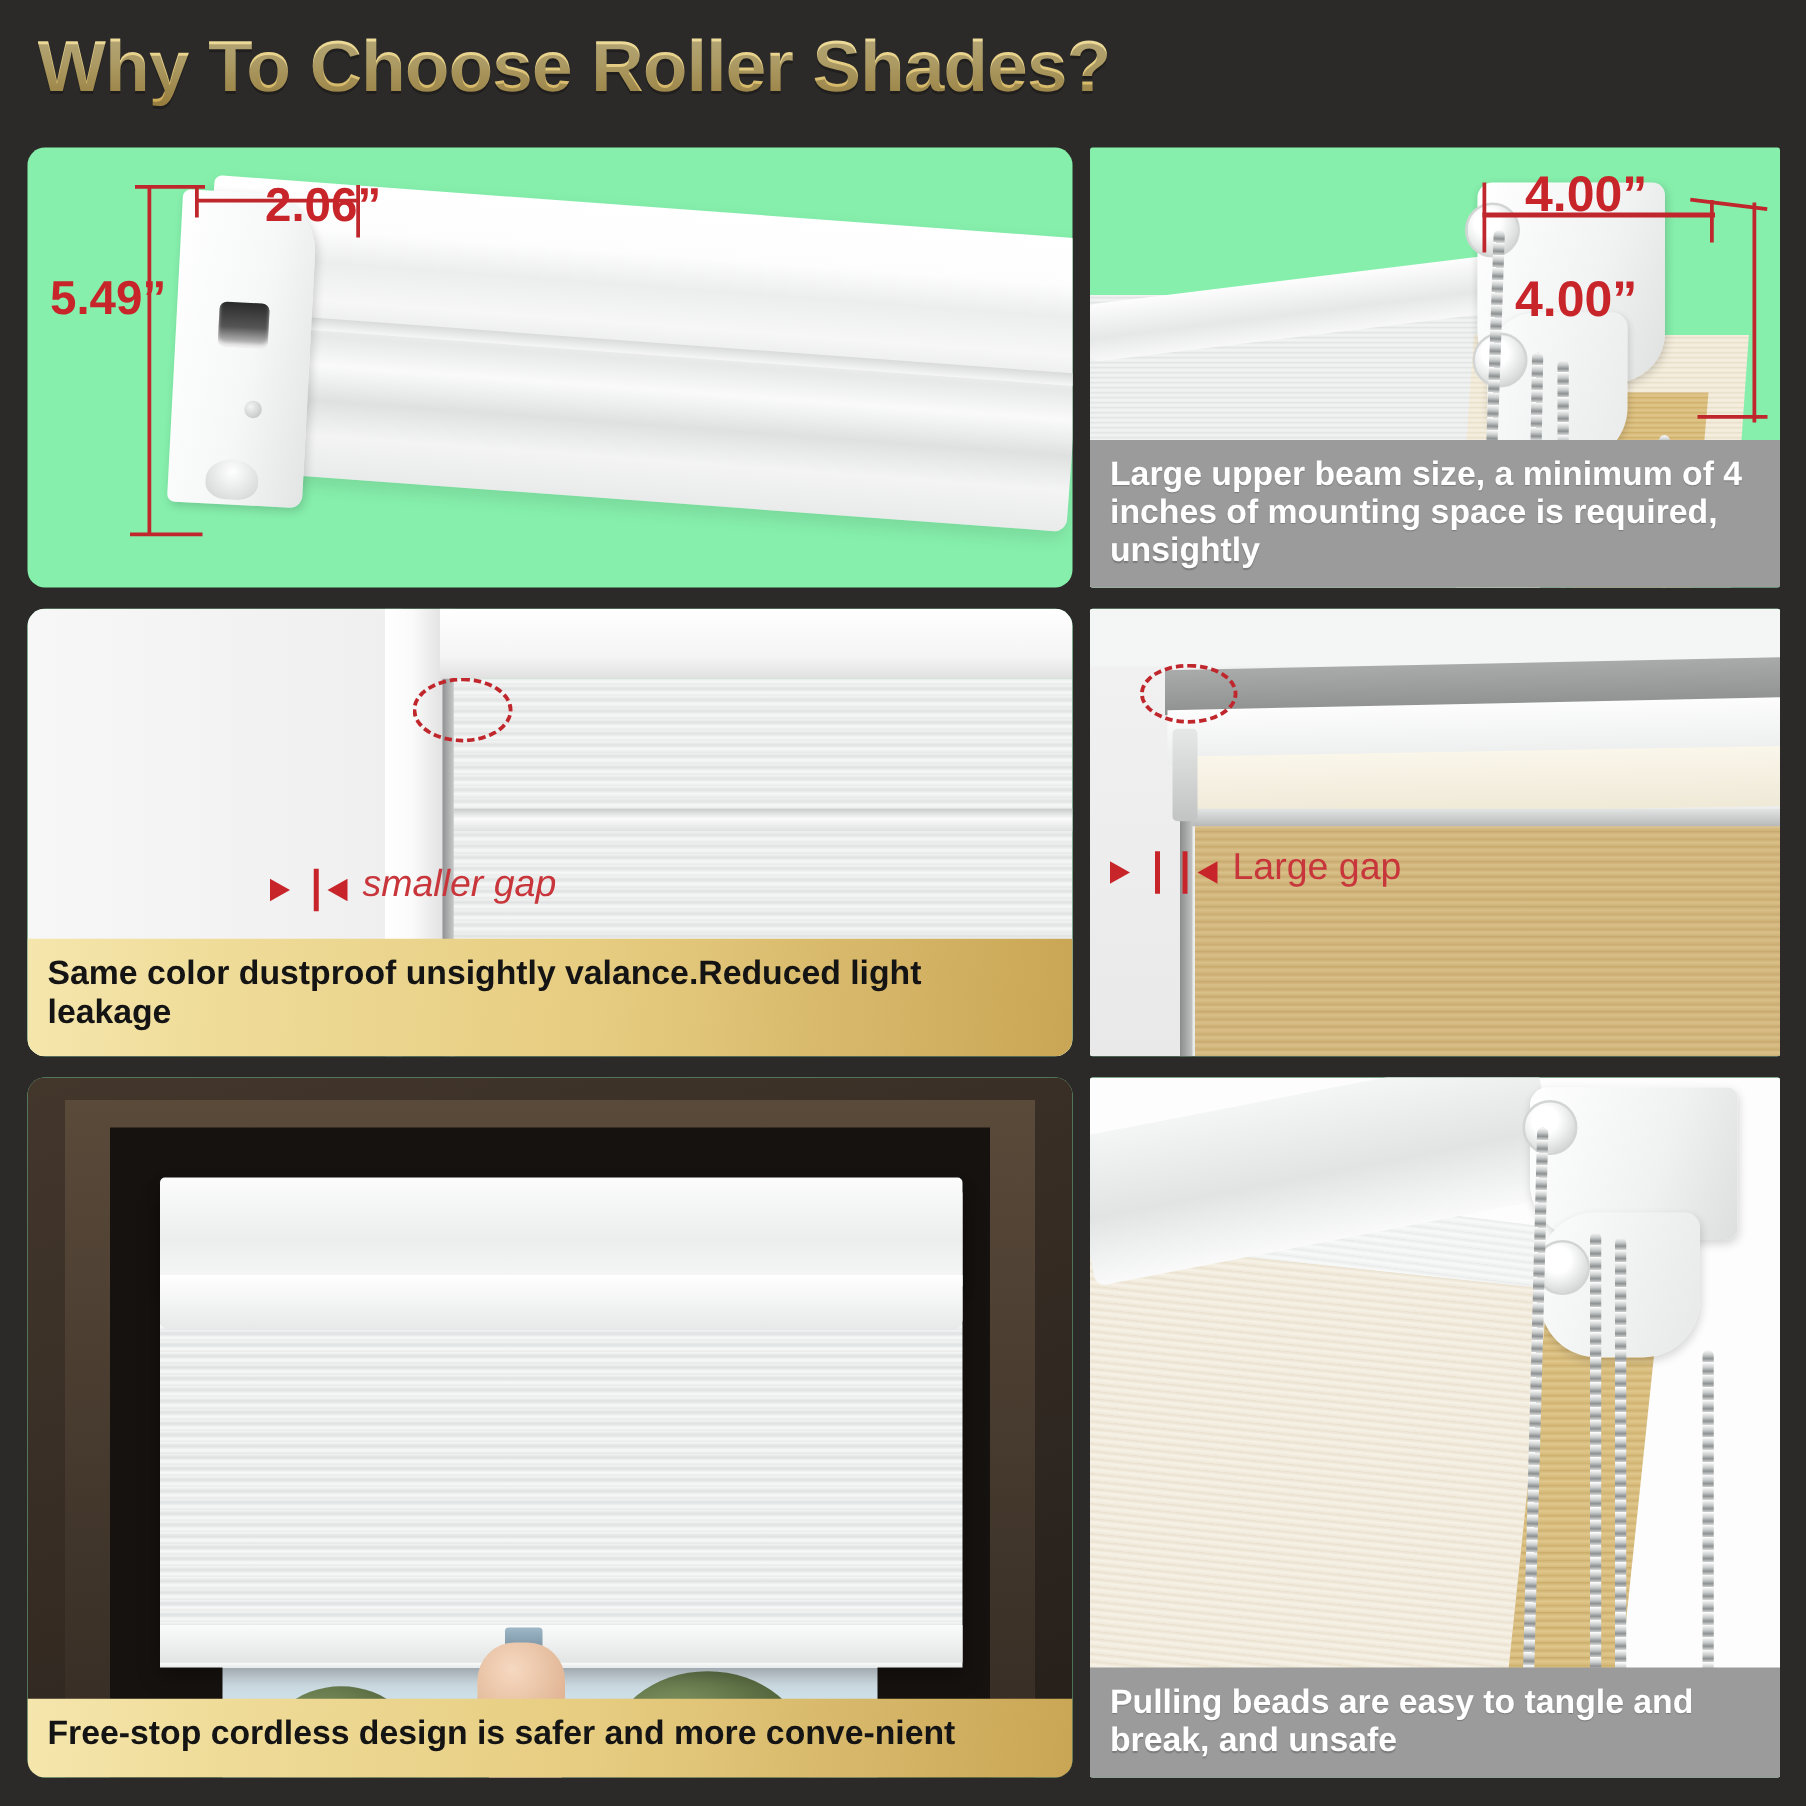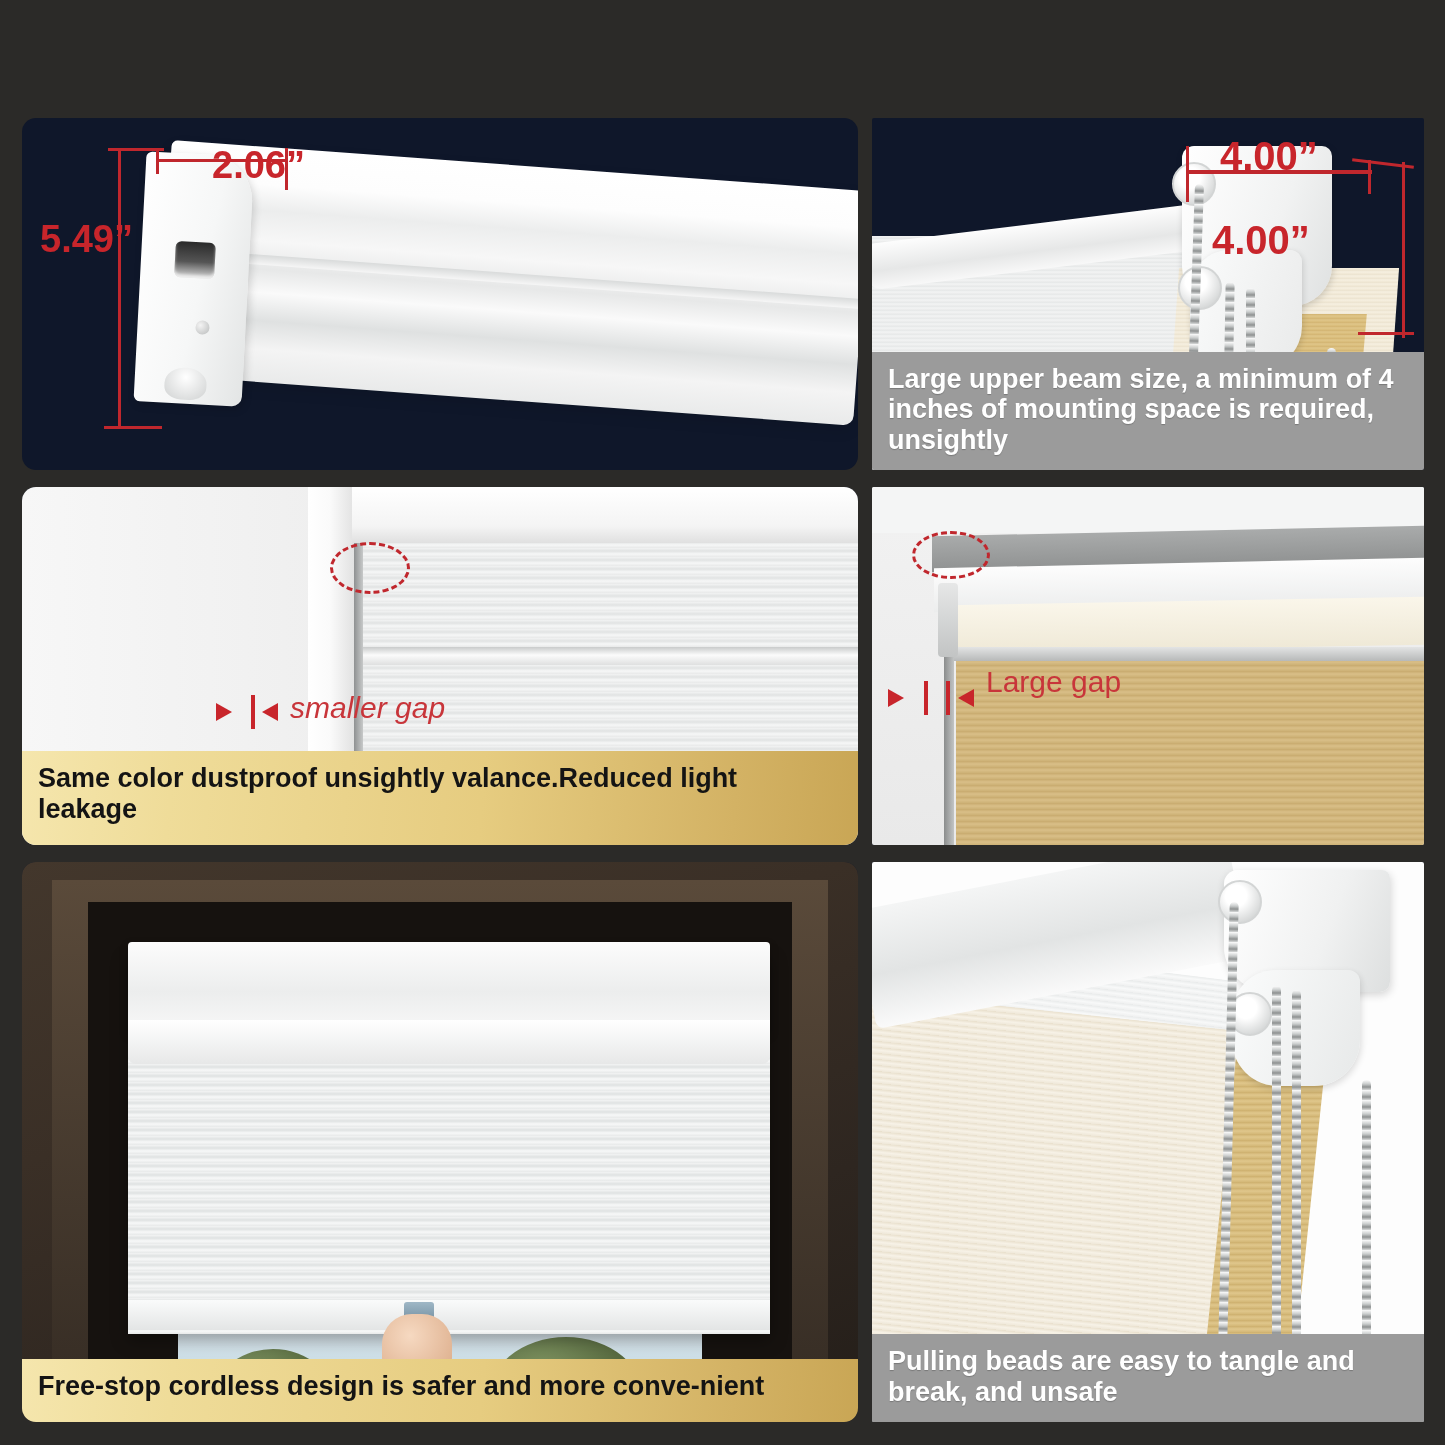--- a/index.html
+++ b/index.html
@@ -17,21 +17,21 @@
     font-size: 58px; font-weight: bold; letter-spacing: -0.5px;
     color: #e8d08a;
     background: linear-gradient(180deg, #f3e3a8 0%, #e6cf86 45%, #c7a44f 100%);
     -webkit-background-clip: text; background-clip: text;
     -webkit-text-fill-color: transparent;
     text-shadow: 0 2px 0 rgba(0,0,0,0.25);
     white-space: nowrap;
   }
 
   
-  .card { position: absolute; overflow: hidden; background: #0f172a; }
+  .card { position: absolute; overflow: hidden; background: #86efac; }
   .card.left  { left: 22px;  width: 836px; border-radius: 14px; }
   .card.right { left: 872px; width: 552px; border-radius: 2px; }
   .row1 { top: 118px; height: 352px; }
   .row2 { top: 487px; height: 358px; }
   .row3 { top: 862px; height: 560px; }
 
   .photo { position: absolute; inset: 0; overflow: hidden; }
 
   
   .cap {
@@ -234,20 +234,21 @@
   .p6-bracket2 { position:absolute; left:360px; top:108px; width:128px; height:116px;
     background: linear-gradient(110deg,#fbfcfc,#e7e9e9);
     border-radius: 44px 12px 46px 46px; box-shadow: 1px 3px 7px rgba(0,0,0,.14); }
   .p6-floor { position:absolute; left:0; right:0; bottom:0; height:34px; background:#9c9c9c; }
 </style>
 </head>
 <body>
 
 <div class="page">
 
+  <div class="title">Why To Choose Roller Shades?</div>
 
   <div class="card left row1">
     <div class="photo">
       <div class="p1-bar"></div>
       <div class="p1-endcap">
         <div class="p1-slot"></div>
         <div class="p1-screw"></div>
         <div class="p1-disc"></div>
       </div>
 
@@ -321,21 +322,21 @@
       <div class="p4-tan"></div>
       <div class="p4-edge"></div>
       <div class="p4-clip"></div>
 
       <div class="dashed-ring" style="left:40px; top:44px; width:78px; height:48px;"></div>
 
       <div class="arrow-r" style="left:16px; top:202px;"></div>
       <div class="tick" style="left:52px; top:194px; height:34px;"></div>
       <div class="tick" style="left:74px; top:194px; height:34px;"></div>
       <div class="arrow-l" style="left:86px; top:202px;"></div>
-      <div class="gap-label" style="left:114px; top:178px;">Large gap</div>
+      <div class="gap-label" style="left:114px; top:190px;">Large gap</div>
     </div>
   </div>
 
   <div class="card left row3">
     <div class="photo">
       <div class="p5-wall"></div>
       <div class="p5-recess"></div>
       <div class="p5-opening">
         <div class="p5-view">
           <div class="p5-tree" style="left:30px; top:22px; width:130px; height:118px;"></div>

